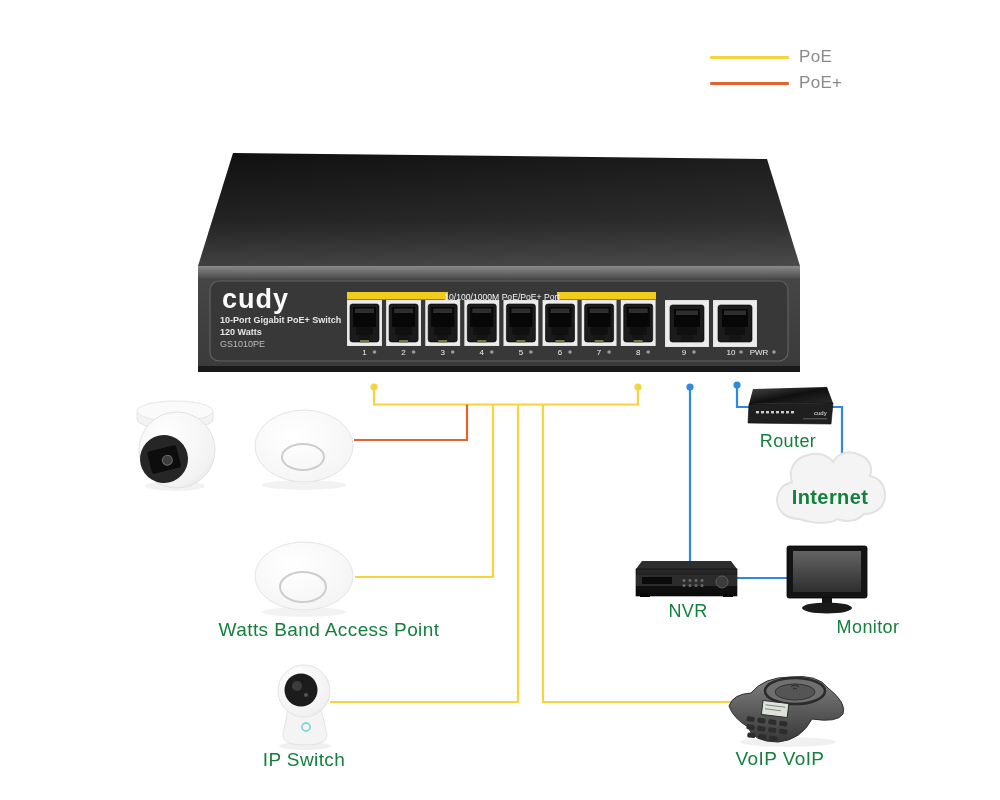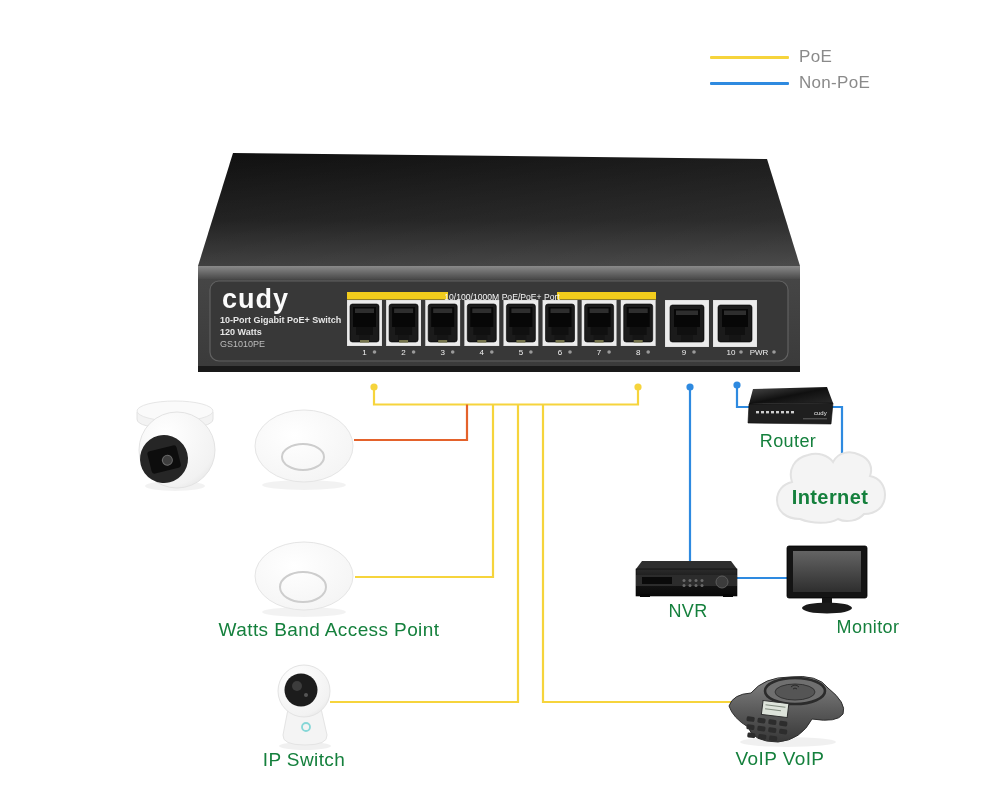--- a/index.html
+++ b/index.html
@@ -279,22 +279,22 @@
       <ellipse cx="827" cy="608" rx="25" ry="5.5" fill="#1a1a1a"></ellipse>
     </g>
   </svg>
 
   <div id="legend">
     <div class="legend-row">
       <div class="legend-line" style="background:#F6D43C"></div>
       <span class="legend-label">PoE</span>
     </div>
     <div class="legend-row">
-      <div class="legend-line" style="background:#2E8AE0"></div>
-      <span class="legend-label">Non-PoE</span>
+      <div class="legend-line" style="background:#E4622B"></div>
+      <span class="legend-label">PoE+</span>
     </div>
   </div>
 
   <div class="lbl" style="left:329px;top:630px">Watts Band Access Point</div>
   <div class="lbl" style="left:304px;top:760px">IP Switch</div>
   <div class="lbl" style="left:780px;top:759px">VoIP VoIP</div>
   <div class="lbl small" style="left:788px;top:441px">Router</div>
   <div class="lbl tiny" style="left:830px;top:497px">Internet</div>
   <div class="lbl small" style="left:688px;top:611px">NVR</div>
   <div class="lbl small" style="left:868px;top:627px">Monitor</div>

